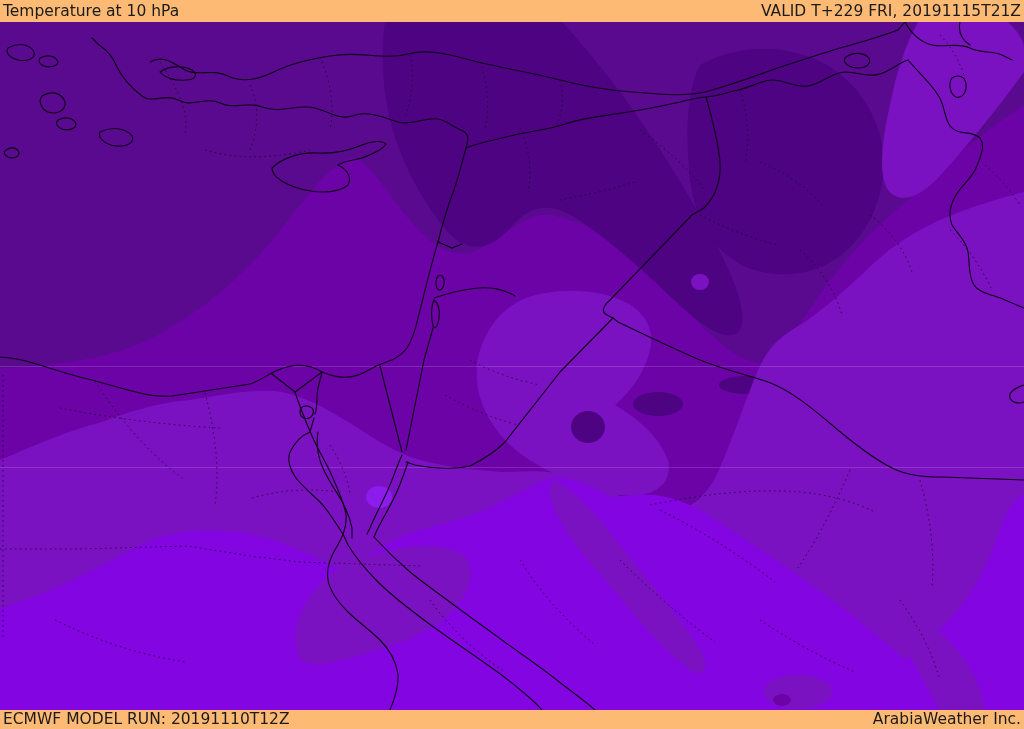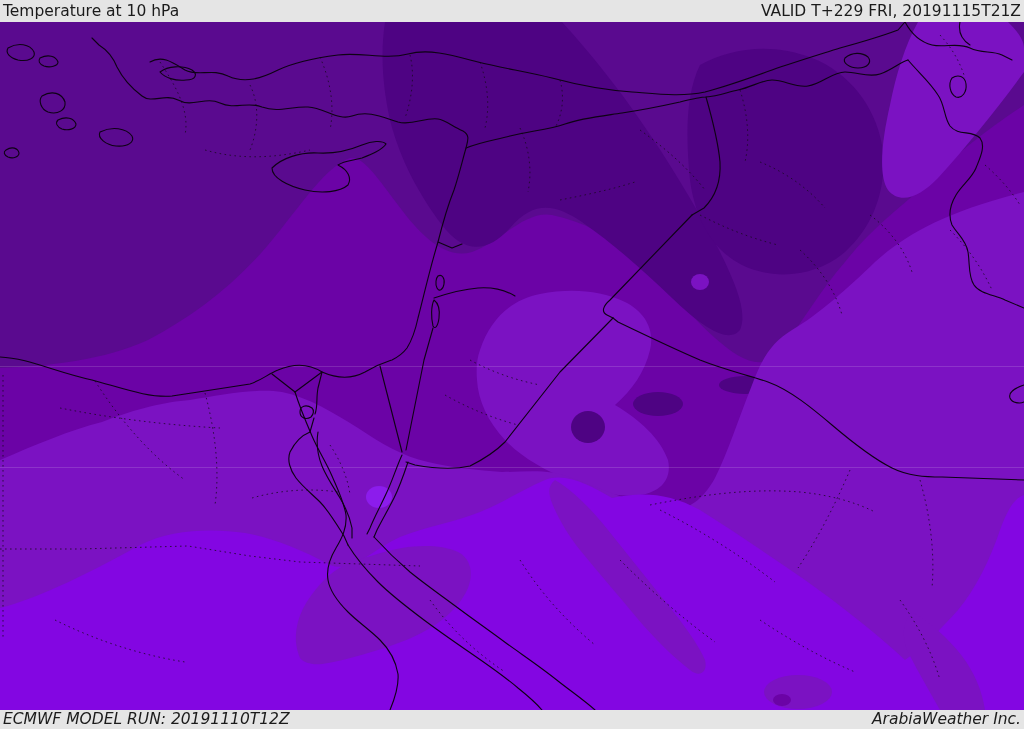--- a/index.html
+++ b/index.html
@@ -1,23 +1,23 @@
 <!DOCTYPE html>
 <html><head>
 <meta charset="utf-8">
 <style>
   html,body{margin:0;padding:0;width:1024px;height:729px;overflow:hidden;background:#6b03a6;
     font-family:"DejaVu Sans","Liberation Sans",sans-serif;}
-  .bar{position:absolute;left:0;width:1024px;background:#e5e5e5;color:#1b1b1b;
+  .bar{position:absolute;left:0;width:1024px;background:#fdba74;color:#1b1b1b;
     font-size:15.5px;line-height:22px;white-space:nowrap;text-align:right;}
   .bar .left{position:absolute;left:3px;top:0;}
   .bar .right{position:absolute;right:3px;top:0;}
   #topbar{top:0;height:22px;}
   #bottombar{top:710px;height:19px;line-height:19px;}
-  #bottombar .left,#bottombar .right{line-height:19px;font-style:italic;}
+  #bottombar .left,#bottombar .right{line-height:19px;}
   #mapsvg{position:absolute;top:0;left:0;}
   .coast{fill:none;stroke-width:1.1;stroke-linejoin:round;stroke-linecap:round;}
   .admin{fill:none;stroke-width:1;stroke-dasharray:1.6 3.4;opacity:.8;}
   .seam{stroke:rgba(255,255,255,0.14);stroke-width:1;}
 </style>
 </head>
 <body>
 
 <svg id="mapsvg" width="1024" height="729" viewBox="0 0 1024 729" role="img">
   <defs>

